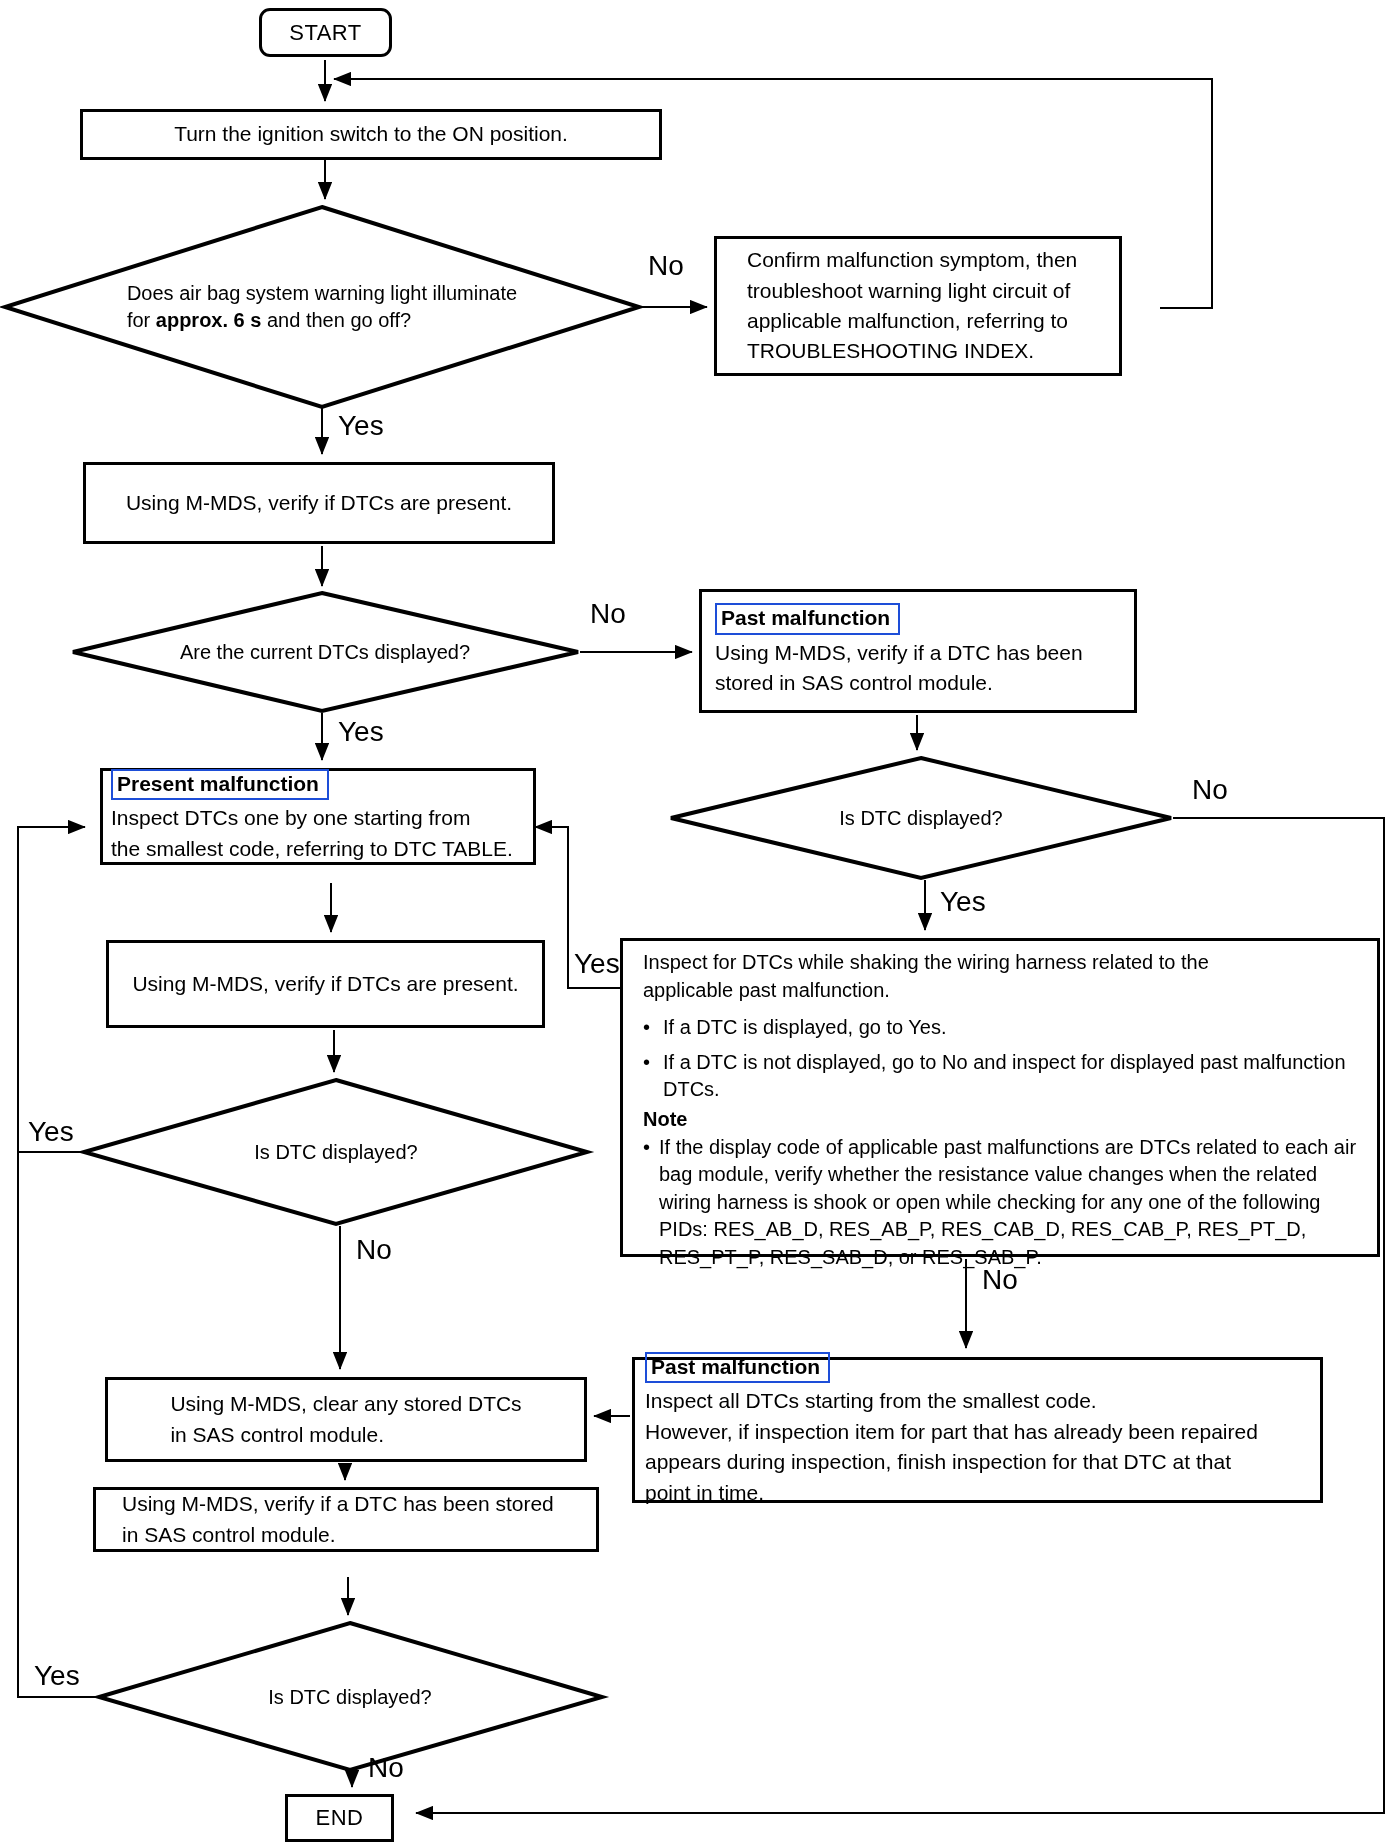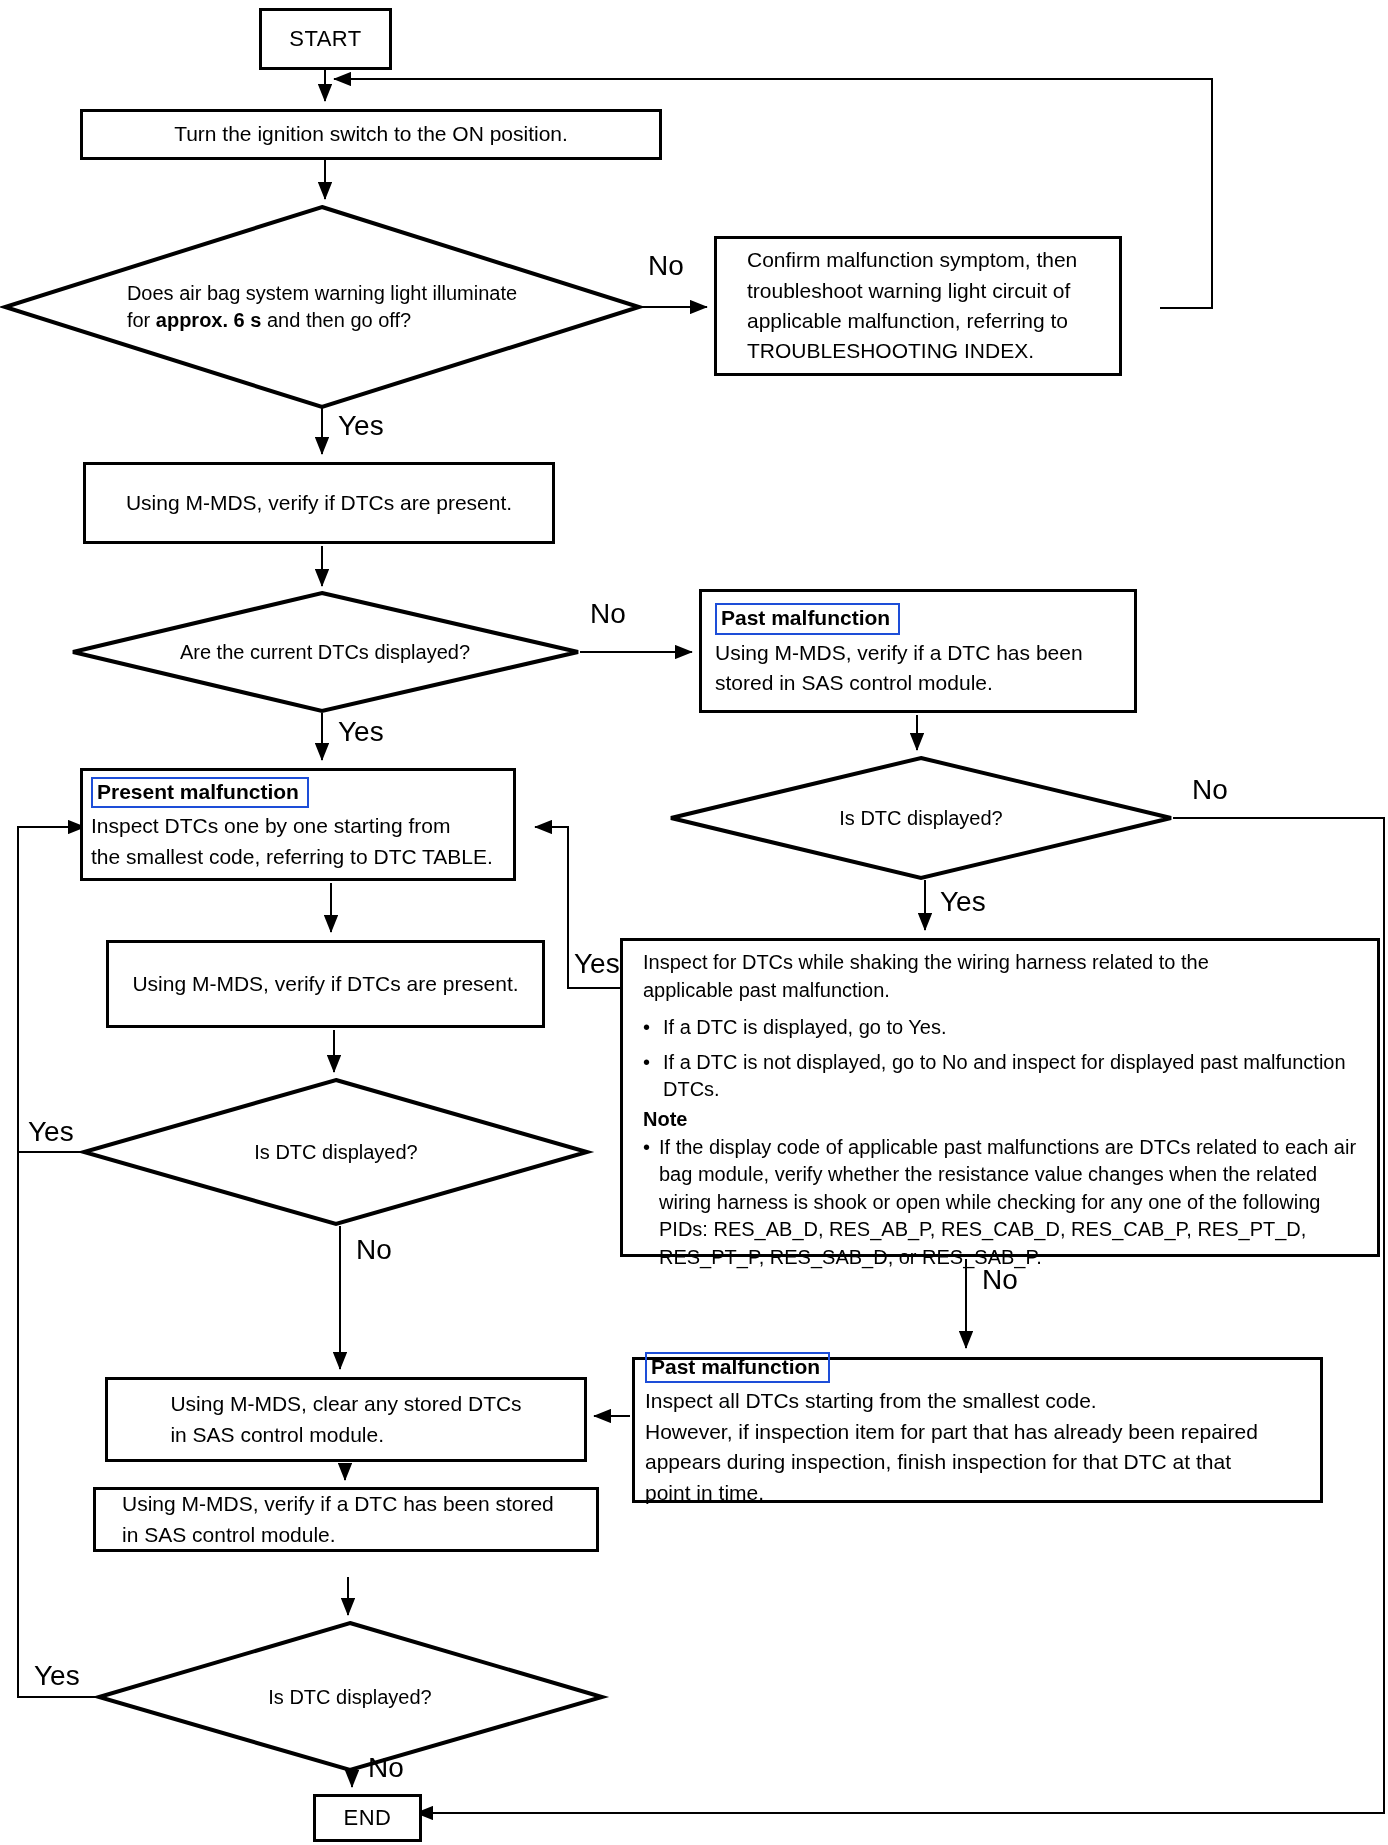--- a/index.html
+++ b/index.html
@@ -63,21 +63,21 @@
     </g>
     <g stroke="#000" stroke-width="4" fill="#fff">
       <polygon points="322,207 639,307 322,407 5,307"></polygon>
       <polygon points="322,593 578,652 322,711 73,652"></polygon>
       <polygon points="921,758 1171,818 921,878 671,818"></polygon>
       <polygon points="336,1080 587,1152 336,1224 84,1152"></polygon>
       <polygon points="350,1623 602,1697 350,1770 99,1697"></polygon>
     </g>
   </svg>
 
-  <div class="box terminal" style="left:259px;top:8px;width:133px;height:62px;">START</div>
+  <div class="box terminal" style="left:259px;top:8px;width:133px;height:49px;border-radius:11px;">START</div>
 
   <div class="box" style="left:80px;top:109px;width:582px;height:51px;">Turn the ignition switch to the ON position.</div>
 
   <div class="box leftpad" style="left:714px;top:236px;width:408px;height:140px;padding-left:30px;">
     <div class="block">
       <div>Confirm malfunction symptom, then</div>
       <div>troubleshoot warning light circuit of</div>
       <div>applicable malfunction, referring to</div>
       <div>TROUBLESHOOTING INDEX.</div>
     </div>
@@ -86,21 +86,21 @@
   <div class="box" style="left:83px;top:462px;width:472px;height:82px;">Using M-MDS, verify if DTCs are present.</div>
 
   <div class="box leftpad" style="left:699px;top:589px;width:438px;height:124px;padding-left:13px;">
     <div class="block">
       <span class="tag">Past malfunction</span>
       <div>Using M-MDS, verify if a DTC has been</div>
       <div>stored in SAS control module.</div>
     </div>
   </div>
 
-  <div class="box leftpad" style="left:80px;top:768px;width:436px;height:113px;padding-left:8px;">
+  <div class="box leftpad" style="left:100px;top:768px;width:436px;height:97px;padding-left:8px;">
     <div class="block">
       <span class="tag">Present malfunction</span>
       <div>Inspect DTCs one by one starting from</div>
       <div>the smallest code, referring to DTC TABLE.</div>
     </div>
   </div>
 
   <div class="box" style="left:106px;top:940px;width:439px;height:88px;">Using M-MDS, verify if DTCs are present.</div>
 
   <div class="box bigbox" style="left:620px;top:938px;width:760px;height:319px;">
@@ -140,21 +140,21 @@
     </div>
   </div>
 
   <div class="box leftpad" style="left:93px;top:1487px;width:506px;height:65px;padding-left:26px;">
     <div class="block">
       <div>Using M-MDS, verify if a DTC has been stored</div>
       <div>in SAS control module.</div>
     </div>
   </div>
 
-  <div class="box terminal" style="left:313px;top:1794px;width:109px;height:48px;">END</div>
+  <div class="box terminal" style="left:285px;top:1794px;width:109px;height:48px;">END</div>
 
   <div class="dtext" style="left:62px;top:252px;width:520px;height:110px;">
     <div class="block">
       <div>Does air bag system warning light illuminate</div>
       <div><span>for </span><b>approx. 6 s</b><span> and then go off?</span></div>
     </div>
   </div>
 
   <div class="dtext" style="left:120px;top:624px;width:410px;height:56px;">Are the current DTCs displayed?</div>
 

